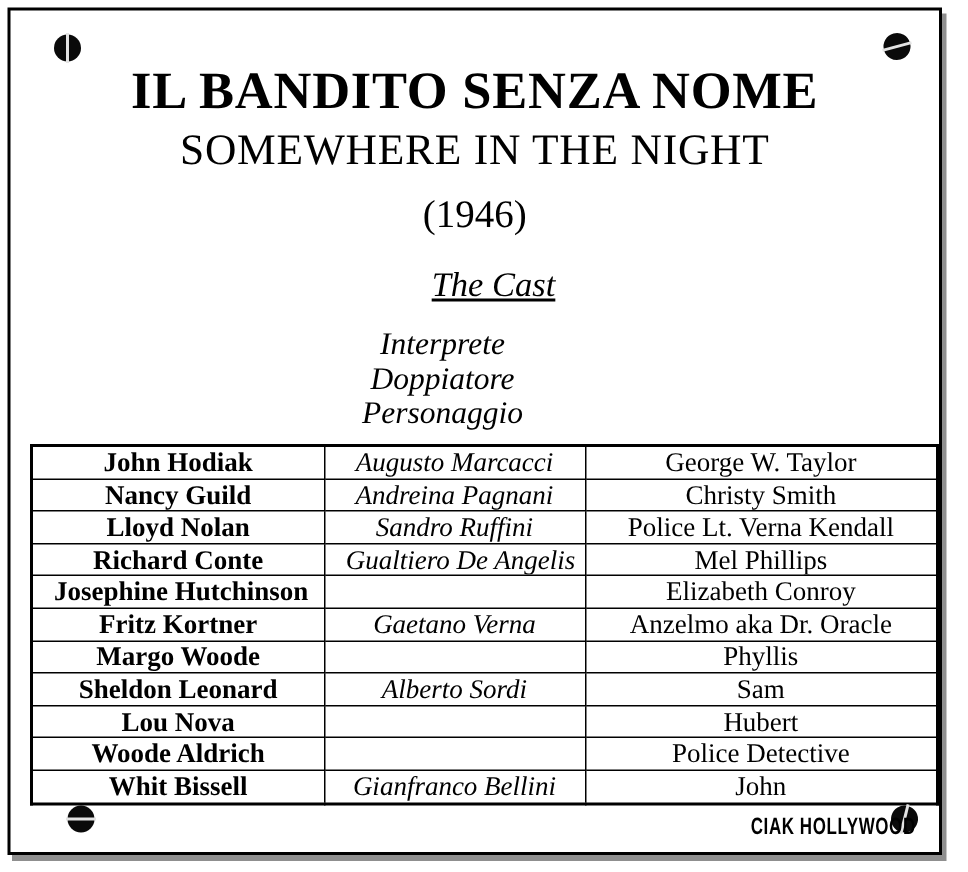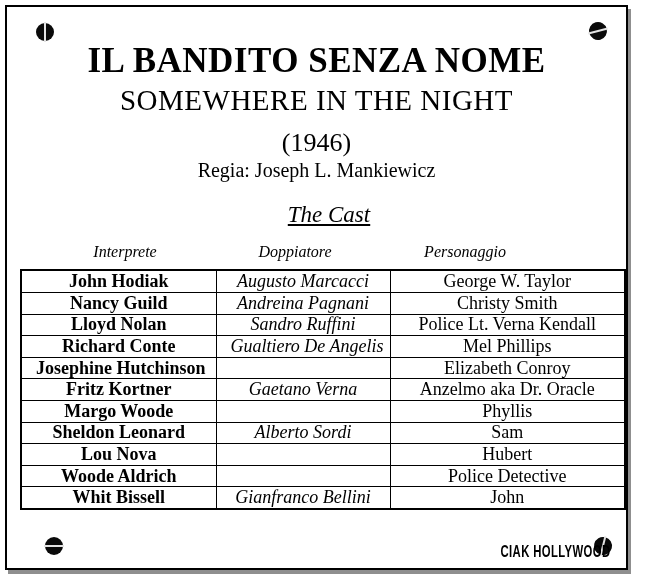--- a/index.html
+++ b/index.html
@@ -60,22 +60,23 @@
   .cast-heading {
     margin:21px 0 0;
     font-size:23px; font-style:italic;
     text-decoration:underline;
     text-align:center; line-height:1.1;padding-left:25px;
   }
   .col-headers {
     display:flex;
     width:510px;
     margin:15px 0 0 33px;
-    font-size:16px; font-style:italic;
+    font-size:21px; font-style:italic;
     line-height:1.1;
+    flex-direction:column;
   }
   .col-headers .col-h { flex:1; text-align:center; }
 
   
   table.cast {
     border-collapse:collapse;
     table-layout:fixed;
     width:604px;
     margin:9px 0 0 13px;
     border:2px solid #000;
@@ -121,21 +122,20 @@
   <div class="screw bl">
       <div class="slot"></div>
     </div>
   <div class="screw br">
       <div class="slot"></div>
     </div>
 
   <div class="title1">IL BANDITO SENZA NOME</div>
   <div class="title2">SOMEWHERE IN THE NIGHT</div>
   <div class="year">(1946)</div>
-  <div class="director">Regia: Joseph L. Mankiewicz</div>
 
   <div class="cast-heading">The Cast</div>
 
   <div class="col-headers">
     <span class="col-h">Interprete</span>
     <span class="col-h">Doppiatore</span>
     <span class="col-h">Personaggio</span>
   </div>
 
   <table class="cast">

